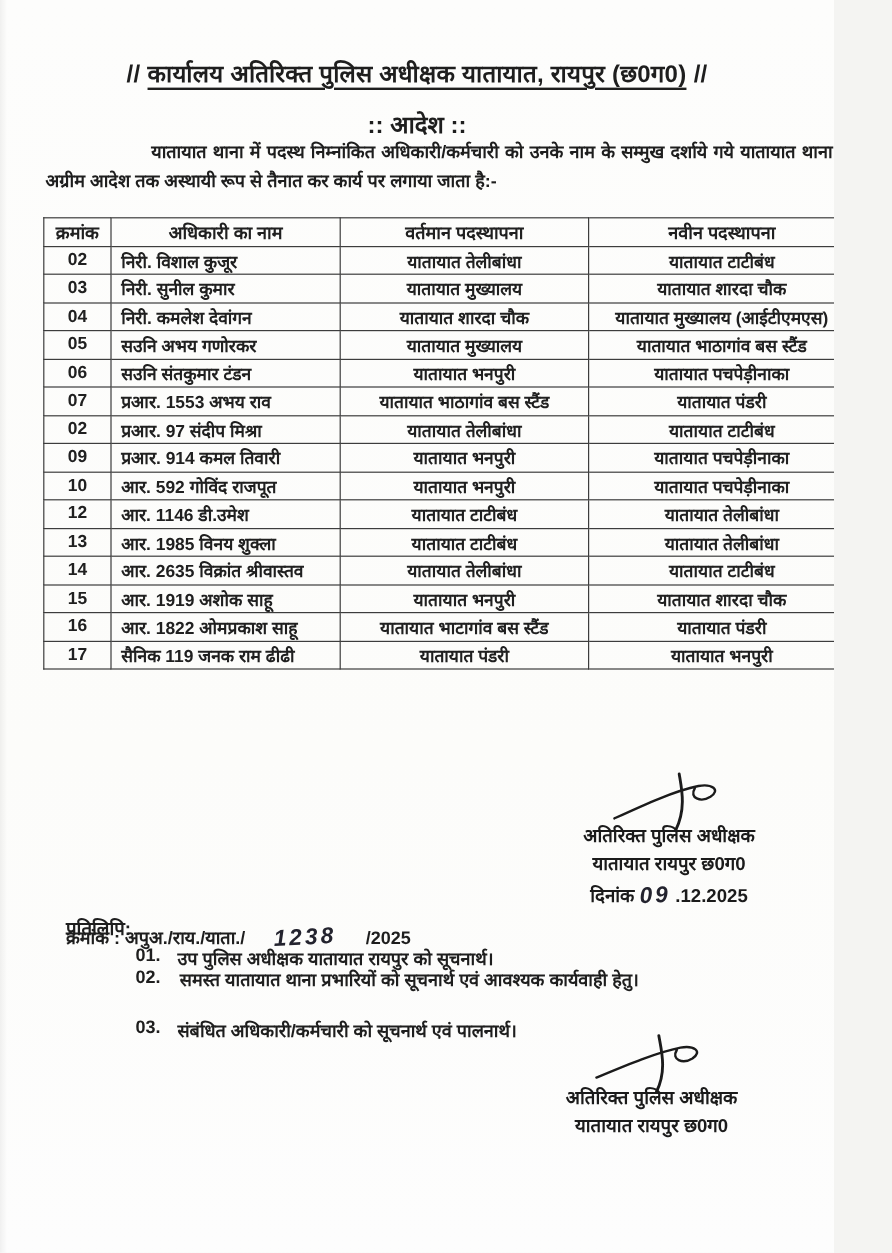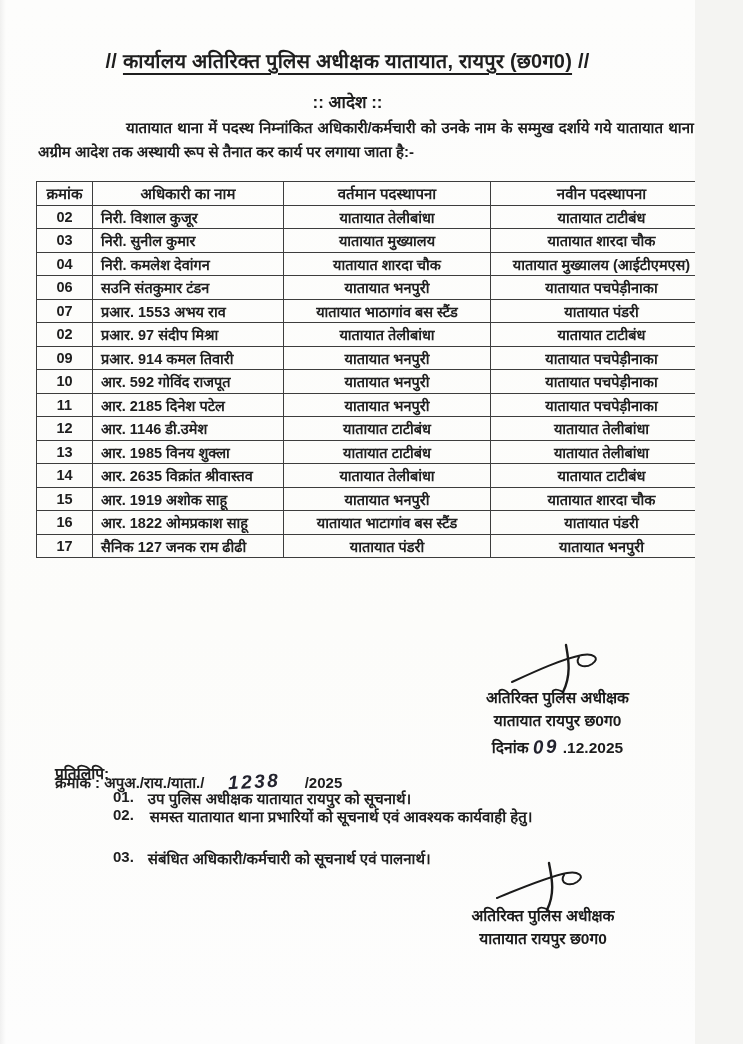--- a/index.html
+++ b/index.html
@@ -20,21 +20,21 @@
     white-space:nowrap; letter-spacing:0.2px;
   }
   .doc-title .slashes { text-decoration:none; padding:0 6px; }
   .title-underline {
     text-decoration:underline;
     text-decoration-thickness:1.5px;
     text-underline-offset:5px;
   }
   .order-label {
     position:absolute; top:90px; left:0; right:0;
-    text-align:center; font-size:17px; font-weight:bold;
+    text-align:center; font-size:20px; font-weight:bold;
   }
   .intro {
     position:absolute; top:116px; left:38px; width:670px;
     font-size:15px; line-height:1.62; font-weight:600;
     text-align:justify; text-indent:88px;
   }
   
   table.transfer-table {
     position:absolute; top:181px; left:36px; width:676px;
     border-collapse:collapse; table-layout:fixed;
@@ -123,20 +123,26 @@
           <td>यातायात मुख्यालय</td>
           <td>यातायात शारदा चौक</td>
         </tr>
         <tr>
           <td>04</td>
           <td>निरी. कमलेश देवांगन</td>
           <td>यातायात शारदा चौक</td>
           <td>यातायात मुख्यालय (आईटीएमएस)</td>
         </tr>
         <tr>
+          <td>05</td>
+          <td>सउनि अभय गणोरकर</td>
+          <td>यातायात मुख्यालय</td>
+          <td>यातायात भाठागांव बस स्टैंड</td>
+        </tr>
+        <tr>
           <td>06</td>
           <td>सउनि संतकुमार टंडन</td>
           <td>यातायात भनपुरी</td>
           <td>यातायात पचपेड़ीनाका</td>
         </tr>
         <tr>
           <td>07</td>
           <td>प्रआर. 1553 अभय राव</td>
           <td>यातायात भाठागांव बस स्टैंड</td>
           <td>यातायात पंडरी</td>
@@ -153,26 +159,20 @@
           <td>यातायात भनपुरी</td>
           <td>यातायात पचपेड़ीनाका</td>
         </tr>
         <tr>
           <td>10</td>
           <td>आर. 592 गोविंद राजपूत</td>
           <td>यातायात भनपुरी</td>
           <td>यातायात पचपेड़ीनाका</td>
         </tr>
         <tr>
-          <td>11</td>
-          <td>आर. 2185 दिनेश पटेल</td>
-          <td>यातायात भनपुरी</td>
-          <td>यातायात पचपेड़ीनाका</td>
-        </tr>
-        <tr>
           <td>12</td>
           <td>आर. 1146 डी.उमेश</td>
           <td>यातायात टाटीबंध</td>
           <td>यातायात तेलीबांधा</td>
         </tr>
         <tr>
           <td>13</td>
           <td>आर. 1985 विनय शुक्ला</td>
           <td>यातायात टाटीबंध</td>
           <td>यातायात तेलीबांधा</td>
@@ -190,21 +190,21 @@
           <td>यातायात शारदा चौक</td>
         </tr>
         <tr>
           <td>16</td>
           <td>आर. 1822 ओमप्रकाश साहू</td>
           <td>यातायात भाटागांव बस स्टैंड</td>
           <td>यातायात पंडरी</td>
         </tr>
         <tr>
           <td>17</td>
-          <td>सैनिक 127 जनक राम ढीढी</td>
+          <td>सैनिक 119 जनक राम ढीढी</td>
           <td>यातायात पंडरी</td>
           <td>यातायात भनपुरी</td>
         </tr>
       </tbody>
   </table>
 
   <div class="sig-block sig-top">
     <svg class="sig-flourish" width="100" height="52" viewBox="0 0 100 52">
       <path d="M4 40 C 28 29, 54 17, 74 13 C 85 11, 93 16, 84 22 C 76 27, 66 23, 71 15" stroke="#1b1b1b" stroke-width="2" fill="none" stroke-linecap="round"></path>
       <path d="M58 3 C 60 15, 64 32, 55 50" stroke="#1b1b1b" stroke-width="2.4" fill="none" stroke-linecap="round"></path>

